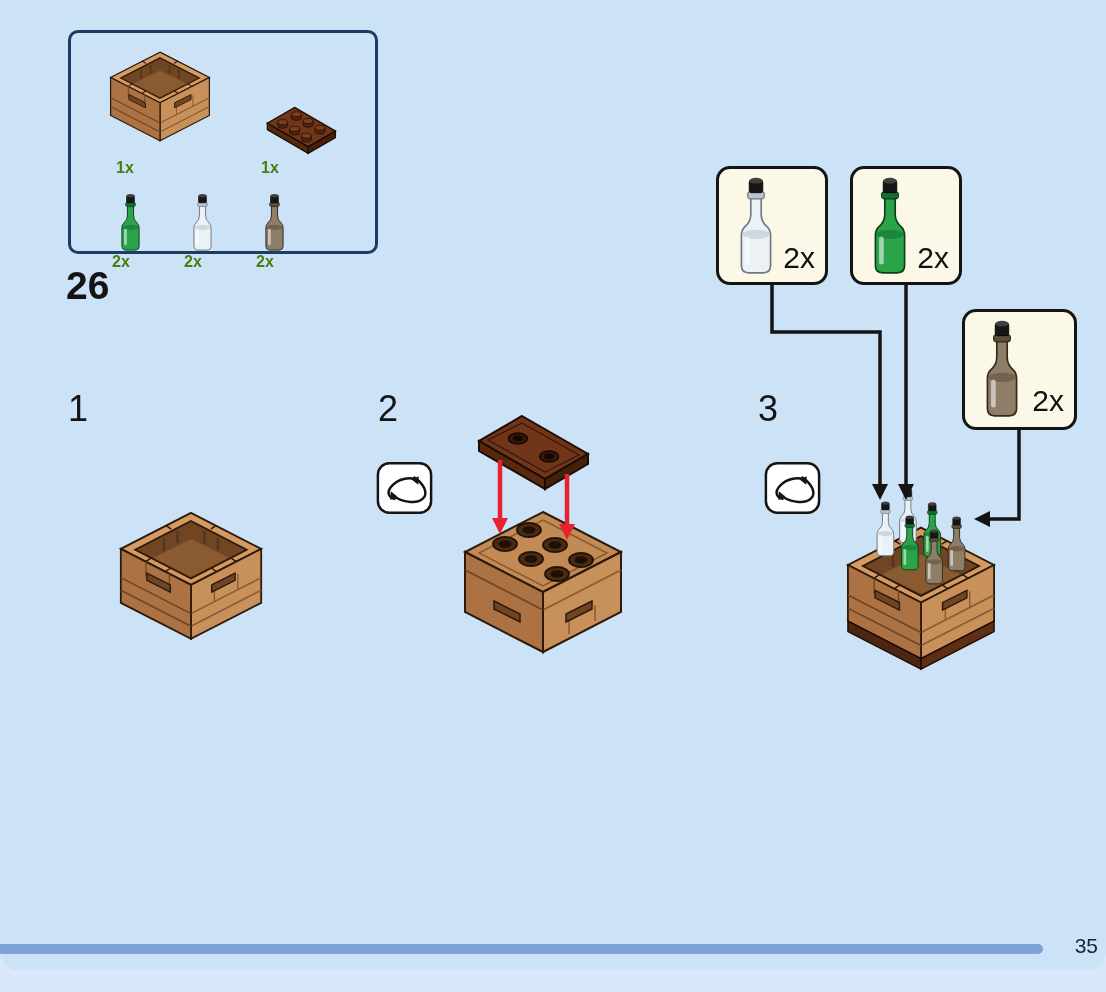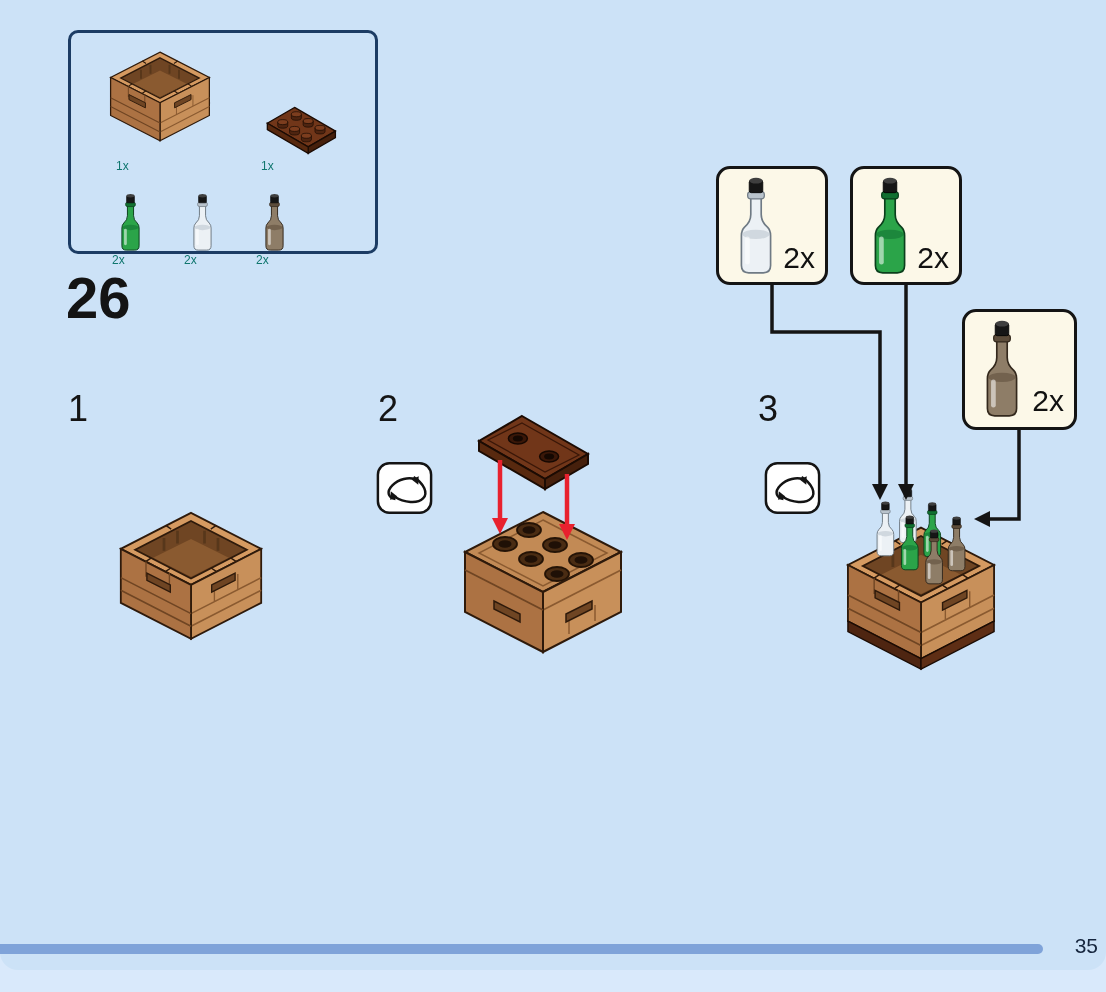--- a/index.html
+++ b/index.html
@@ -12,29 +12,29 @@
   .page{position:relative;width:1106px;height:992px}
   .canvas{position:absolute;left:0;top:0;width:1106px;height:970px;
     background:#CCE2F7;border-radius:0 0 18px 18px}
   .defs{position:absolute;width:0;height:0;overflow:hidden}
 
   
   .parts-box{position:absolute;left:68px;top:30px;width:310px;height:224px;
     border:3px solid #1C3C64;border-radius:10px;box-sizing:border-box}
   .pb-crate{position:absolute;left:32px;top:10px;width:114px;height:105px}
   .pb-plate{position:absolute;left:182px;top:70px;width:86px;height:54px}
-  .pb-label{position:absolute;font-size:12px;font-weight:400;color:#0f766e}
+  .pb-label{position:absolute;font-size:16px;font-weight:700;color:#4d7c0f}
   .lb-crate{left:45px;top:126px}
   .lb-plate{left:190px;top:126px}
   .pb-bottle{position:absolute;top:160px;width:27px;height:59px}
   .pbb-1{left:46px}.pbb-2{left:118px}.pbb-3{left:190px}
   .lb-b1{left:41px;top:220px}.lb-b2{left:113px;top:220px}.lb-b3{left:185px;top:220px}
 
   
-  .num-group{position:absolute;left:66px;top:264px;font-size:58px;font-weight:700;color:#141414}
+  .num-group{position:absolute;left:66px;top:264px;font-size:39px;font-weight:700;color:#141414}
   .step-num{position:absolute;font-size:36px;font-weight:500;color:#141414}
   .sn-1{left:68px;top:388px}.sn-2{left:378px;top:388px}.sn-3{left:758px;top:388px}
 
   
   .rotate{position:absolute;width:57px;height:54px}
   .rot-2{left:376px;top:461px}.rot-3{left:764px;top:461px}
 
   
   .step1-crate{position:absolute;left:110px;top:500px;width:162px;height:149px}
   .step2{position:absolute;left:443px;top:410px;width:200px;height:253px}

